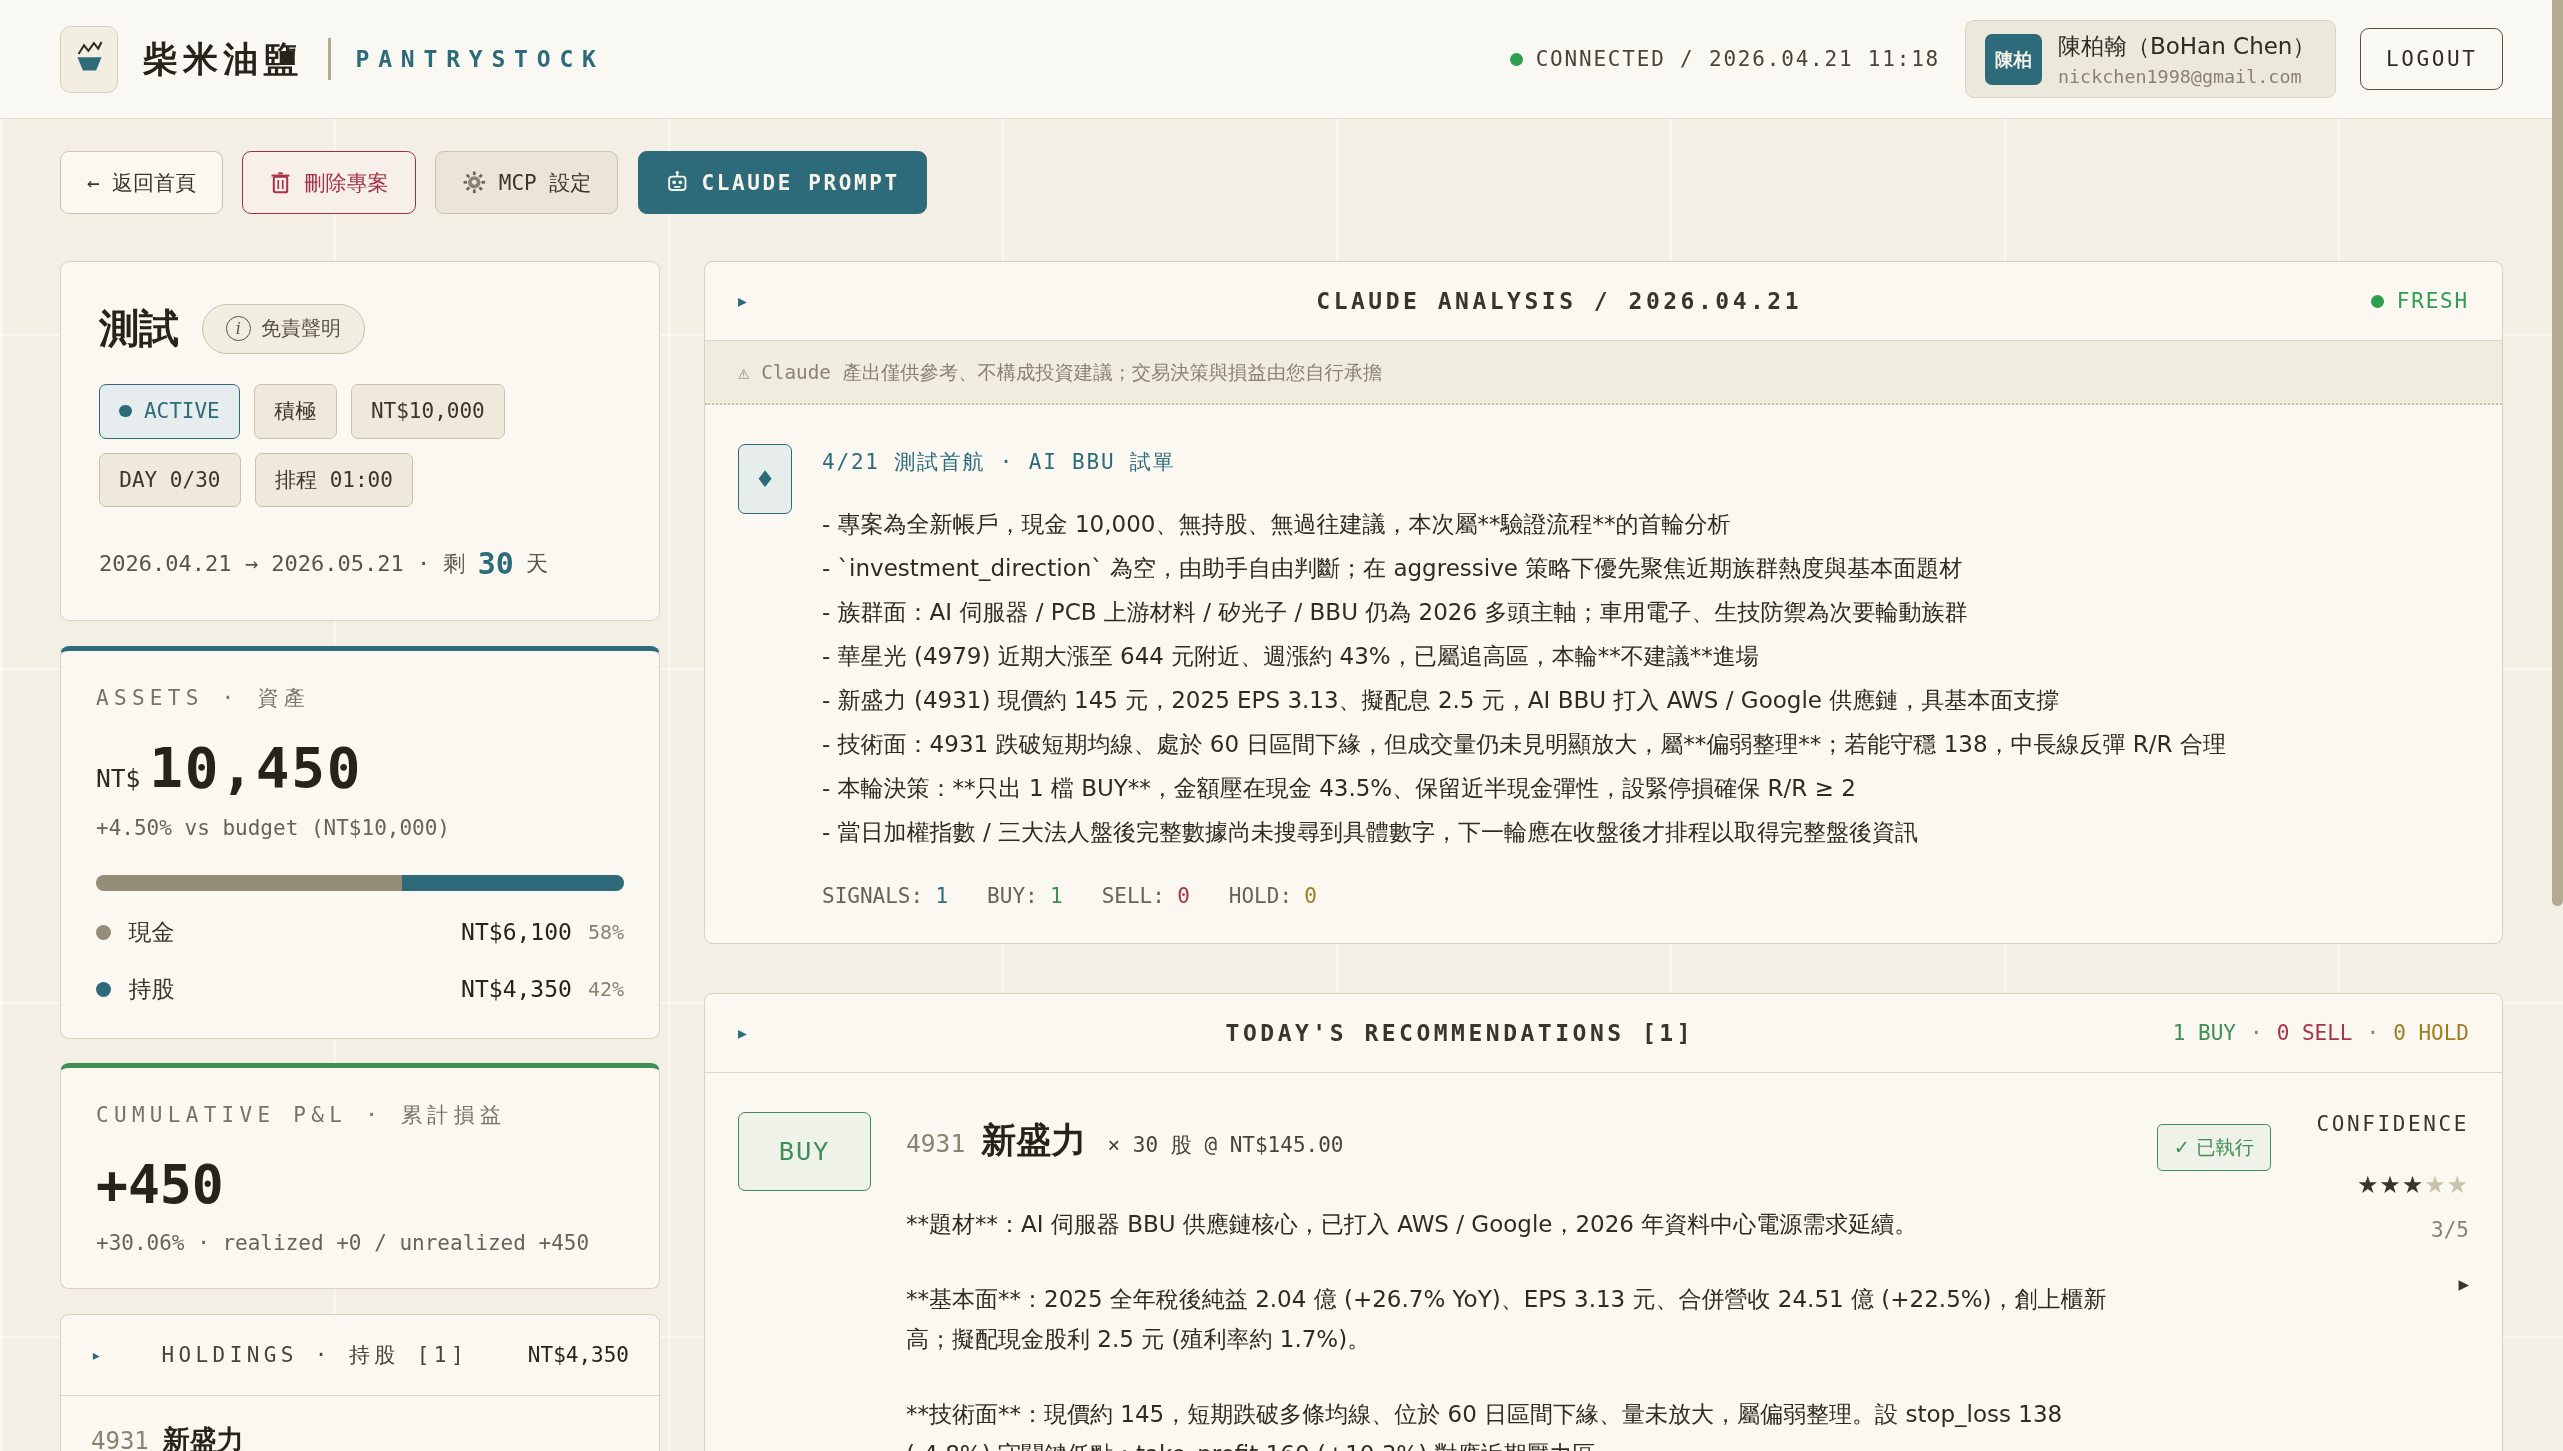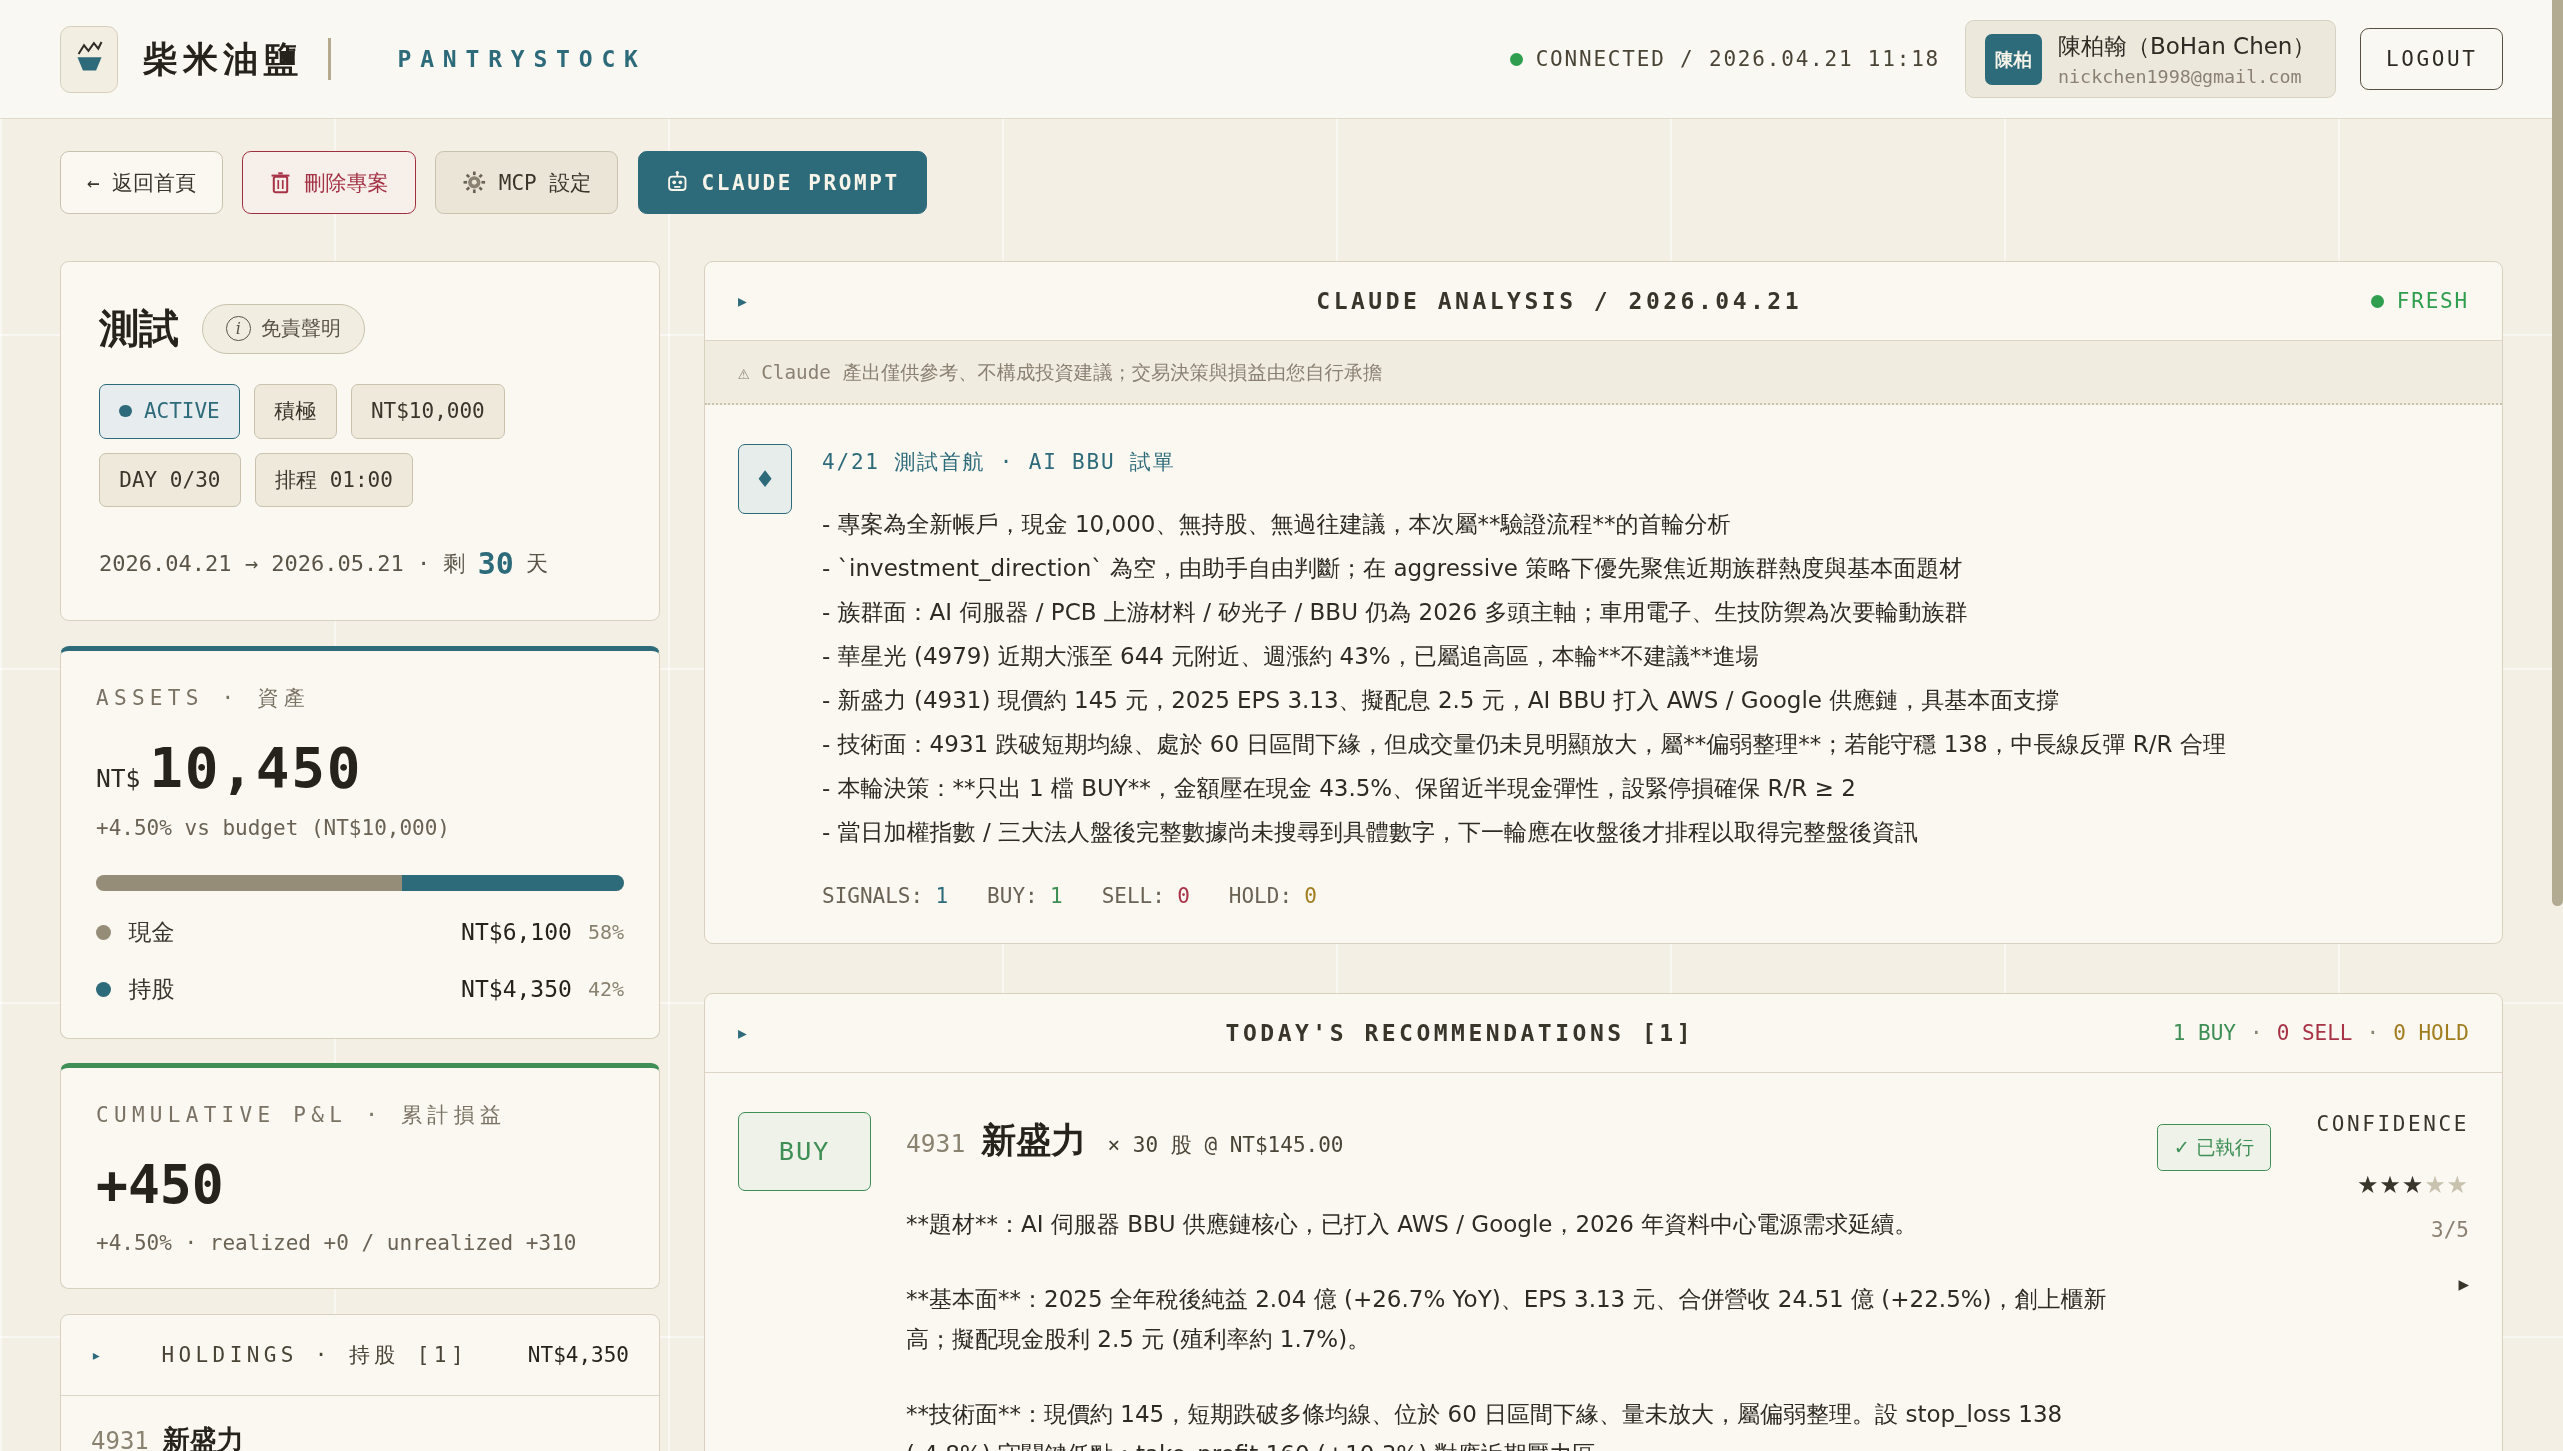--- a/index.html
+++ b/index.html
@@ -20,21 +20,21 @@
   .header {
     height:119px; background:#faf8f2; border-bottom:1.8px solid #e0dacb;
     display:flex; align-items:center; padding:0 60px; gap:24.6px;
   }
   .logo-box {
     width:58px; height:67px; border:1.8px solid #d5cebc; border-radius:10.5px;
     background:#f2eee2; display:flex; align-items:center; justify-content:center;
   }
   .app-name { font-family:"DejaVu Serif", serif; font-size:35px; font-weight:600; letter-spacing:5.3px; color:#26221c; }
   .head-divider { width:2.6px; height:42px; background:#b5aa8e; }
-  .app-subtitle { font-size:23px; font-weight:bold; letter-spacing:8.8px; color:#2e6b7a;margin-left:42px; }
+  .app-subtitle { font-size:23px; font-weight:bold; letter-spacing:8.8px; color:#2e6b7a; }
   .header-spacer { flex:1; }
   .conn { display:flex; align-items:center; gap:12.3px; font-size:21px; color:#4a4437; letter-spacing:1.8px; }
   .dot { display:inline-block; border-radius:50%; }
   .dot-green { width:13px; height:13px; background:#2f9e4f; }
   .user-chip {
     display:flex; align-items:center; gap:16px; background:#ece8dc;
     border:1.8px solid #d8d2c2; border-radius:8.8px; padding:10.5px 19.3px; cursor:pointer;
   }
   .avatar {
     width:57px; height:51px; border-radius:7px; background:#2e6b7a; color:#f6f3e9;
@@ -317,21 +317,21 @@
         <span class="dot dot-teal2"></span>
         <span class="legend-name">持股</span>
         <span class="legend-val">NT$4,350</span>
         <span class="legend-pct">42%</span>
       </div>
     </div>
 
     <div class="card accent-green stat-card">
       <div class="stat-label">CUMULATIVE P&amp;L · 累計損益</div>
       <div class="pnl-value">+450</div>
-      <div class="stat-sub">+4.50% · realized +0 / unrealized +310</div>
+      <div class="stat-sub">+30.06% · realized +0 / unrealized +450</div>
     </div>
 
     <div class="card">
       <div class="holdings-header">
         <span class="tri">▸</span>
         <span class="holdings-title">HOLDINGS · 持股 [1]</span>
         <span class="holdings-total">NT$4,350</span>
       </div>
       <div class="holding-item">
         <div class="holding-name-row">

